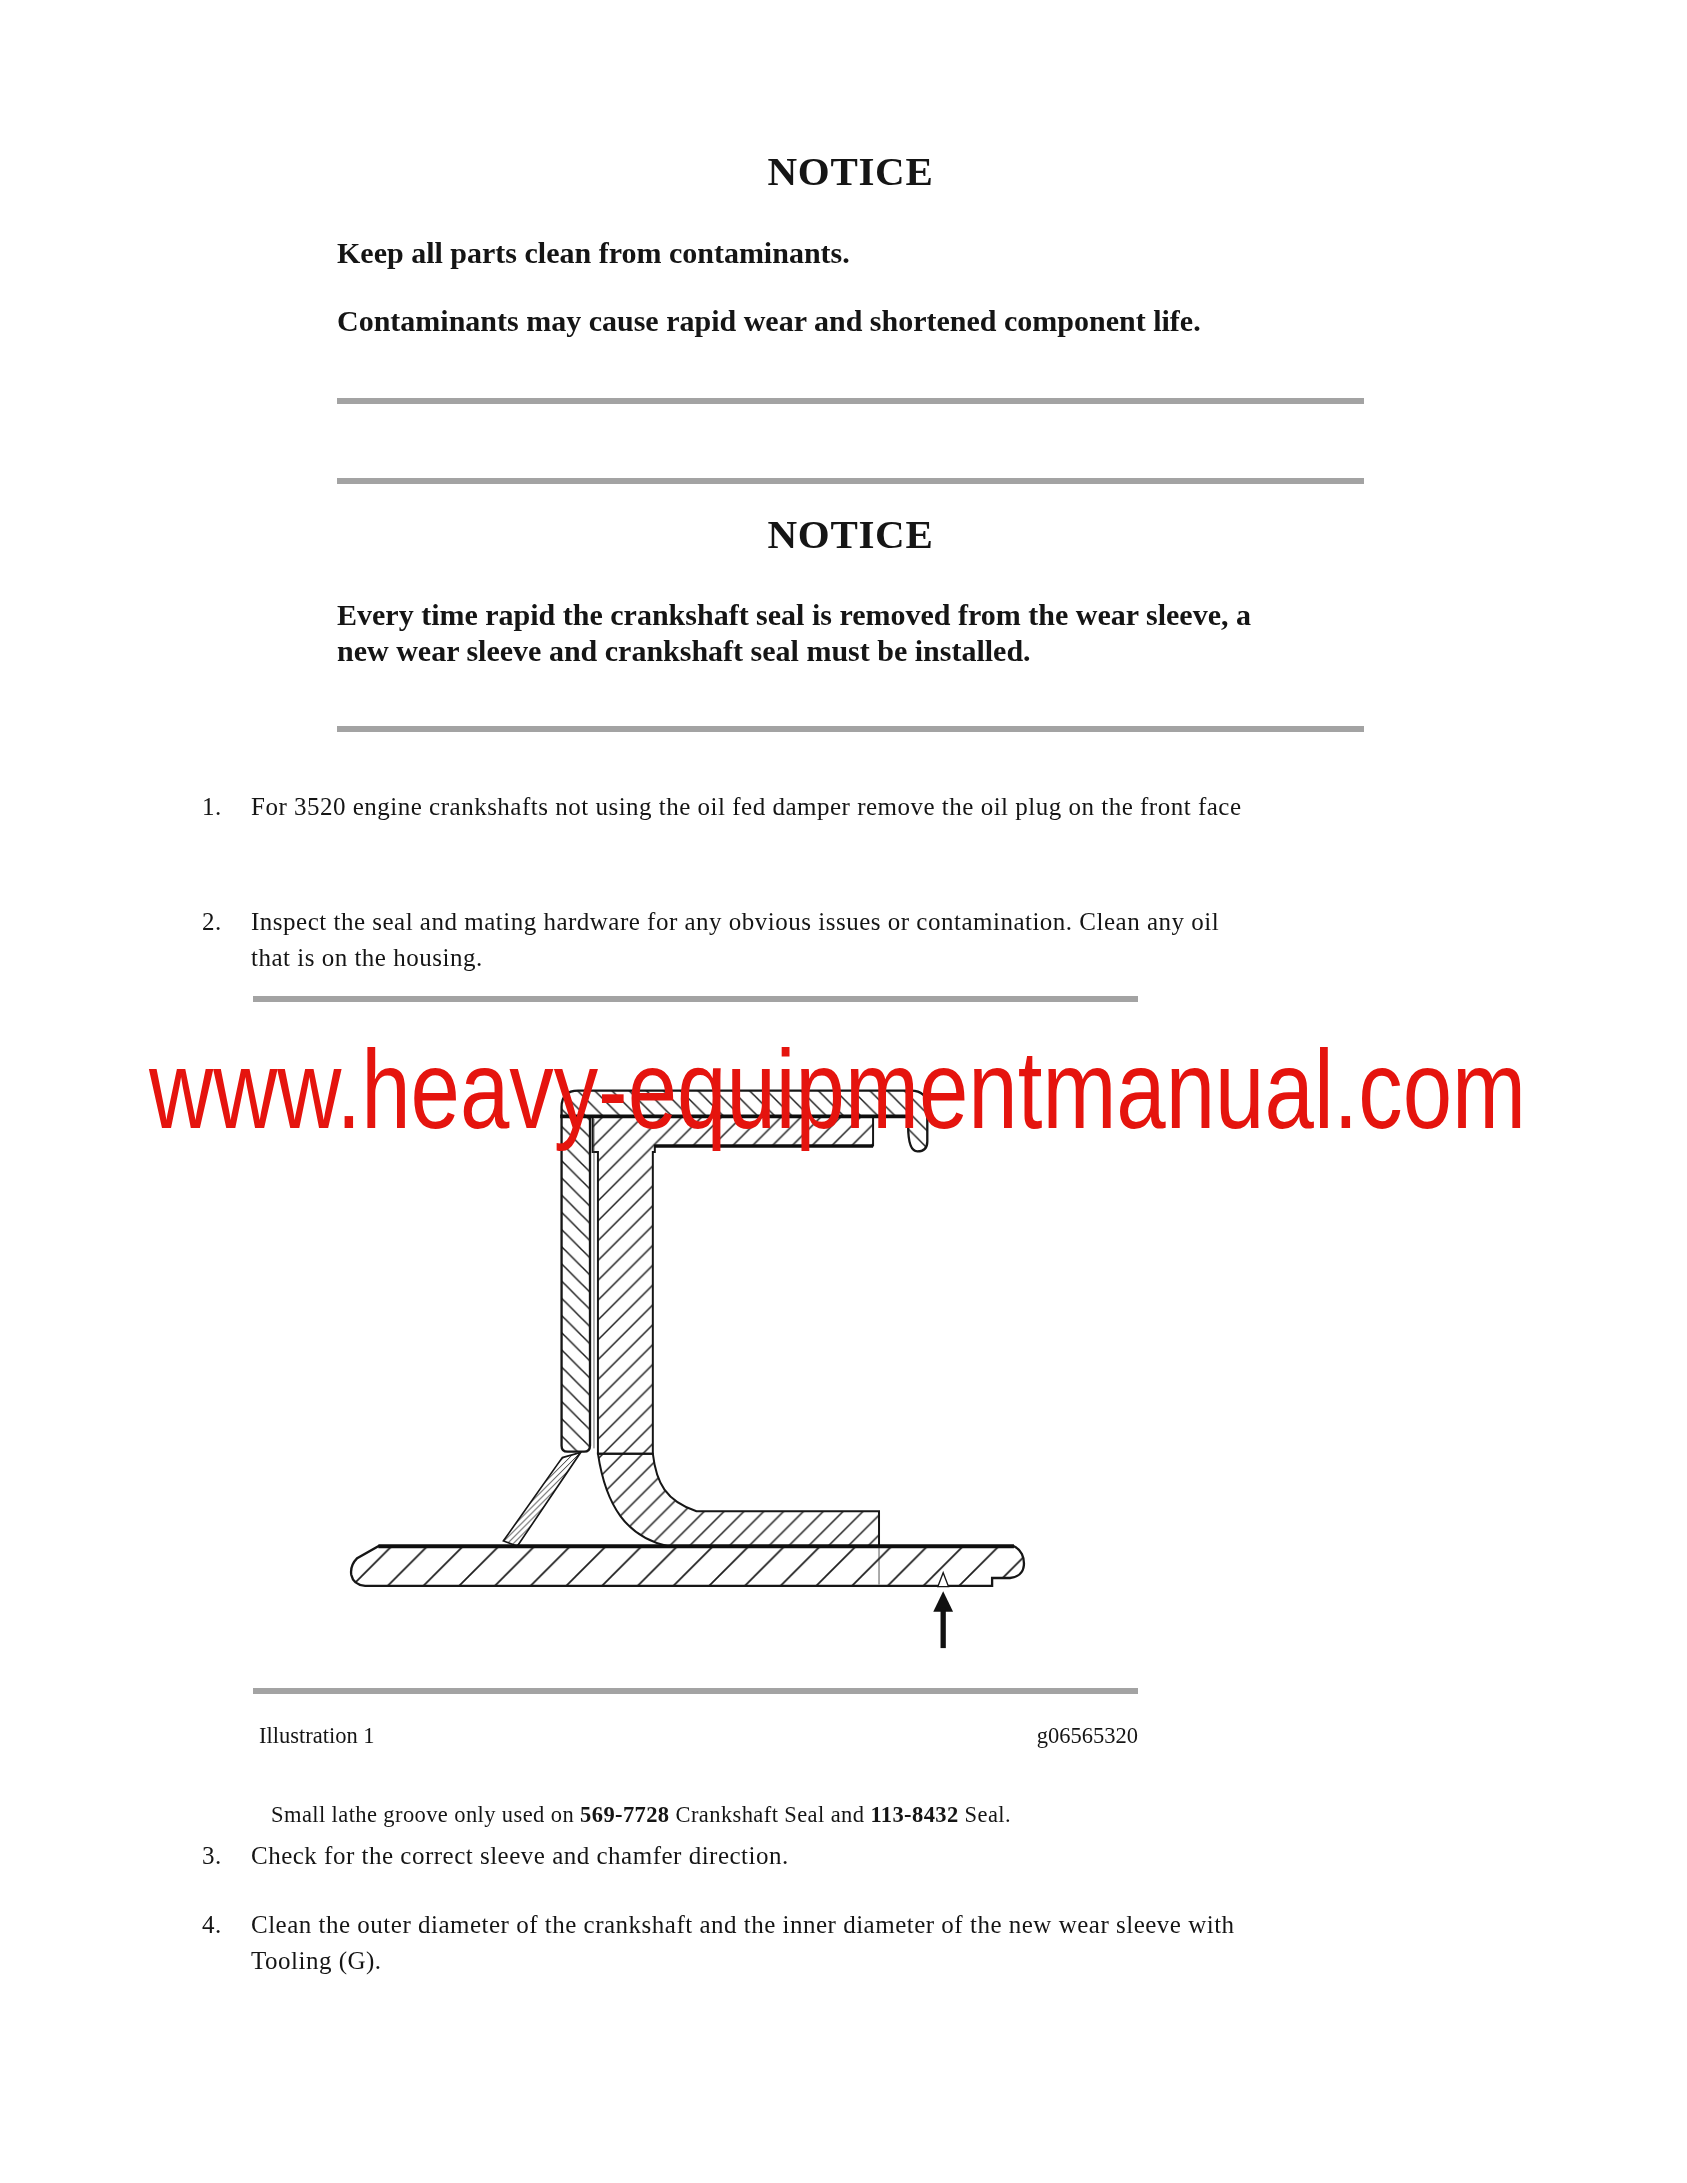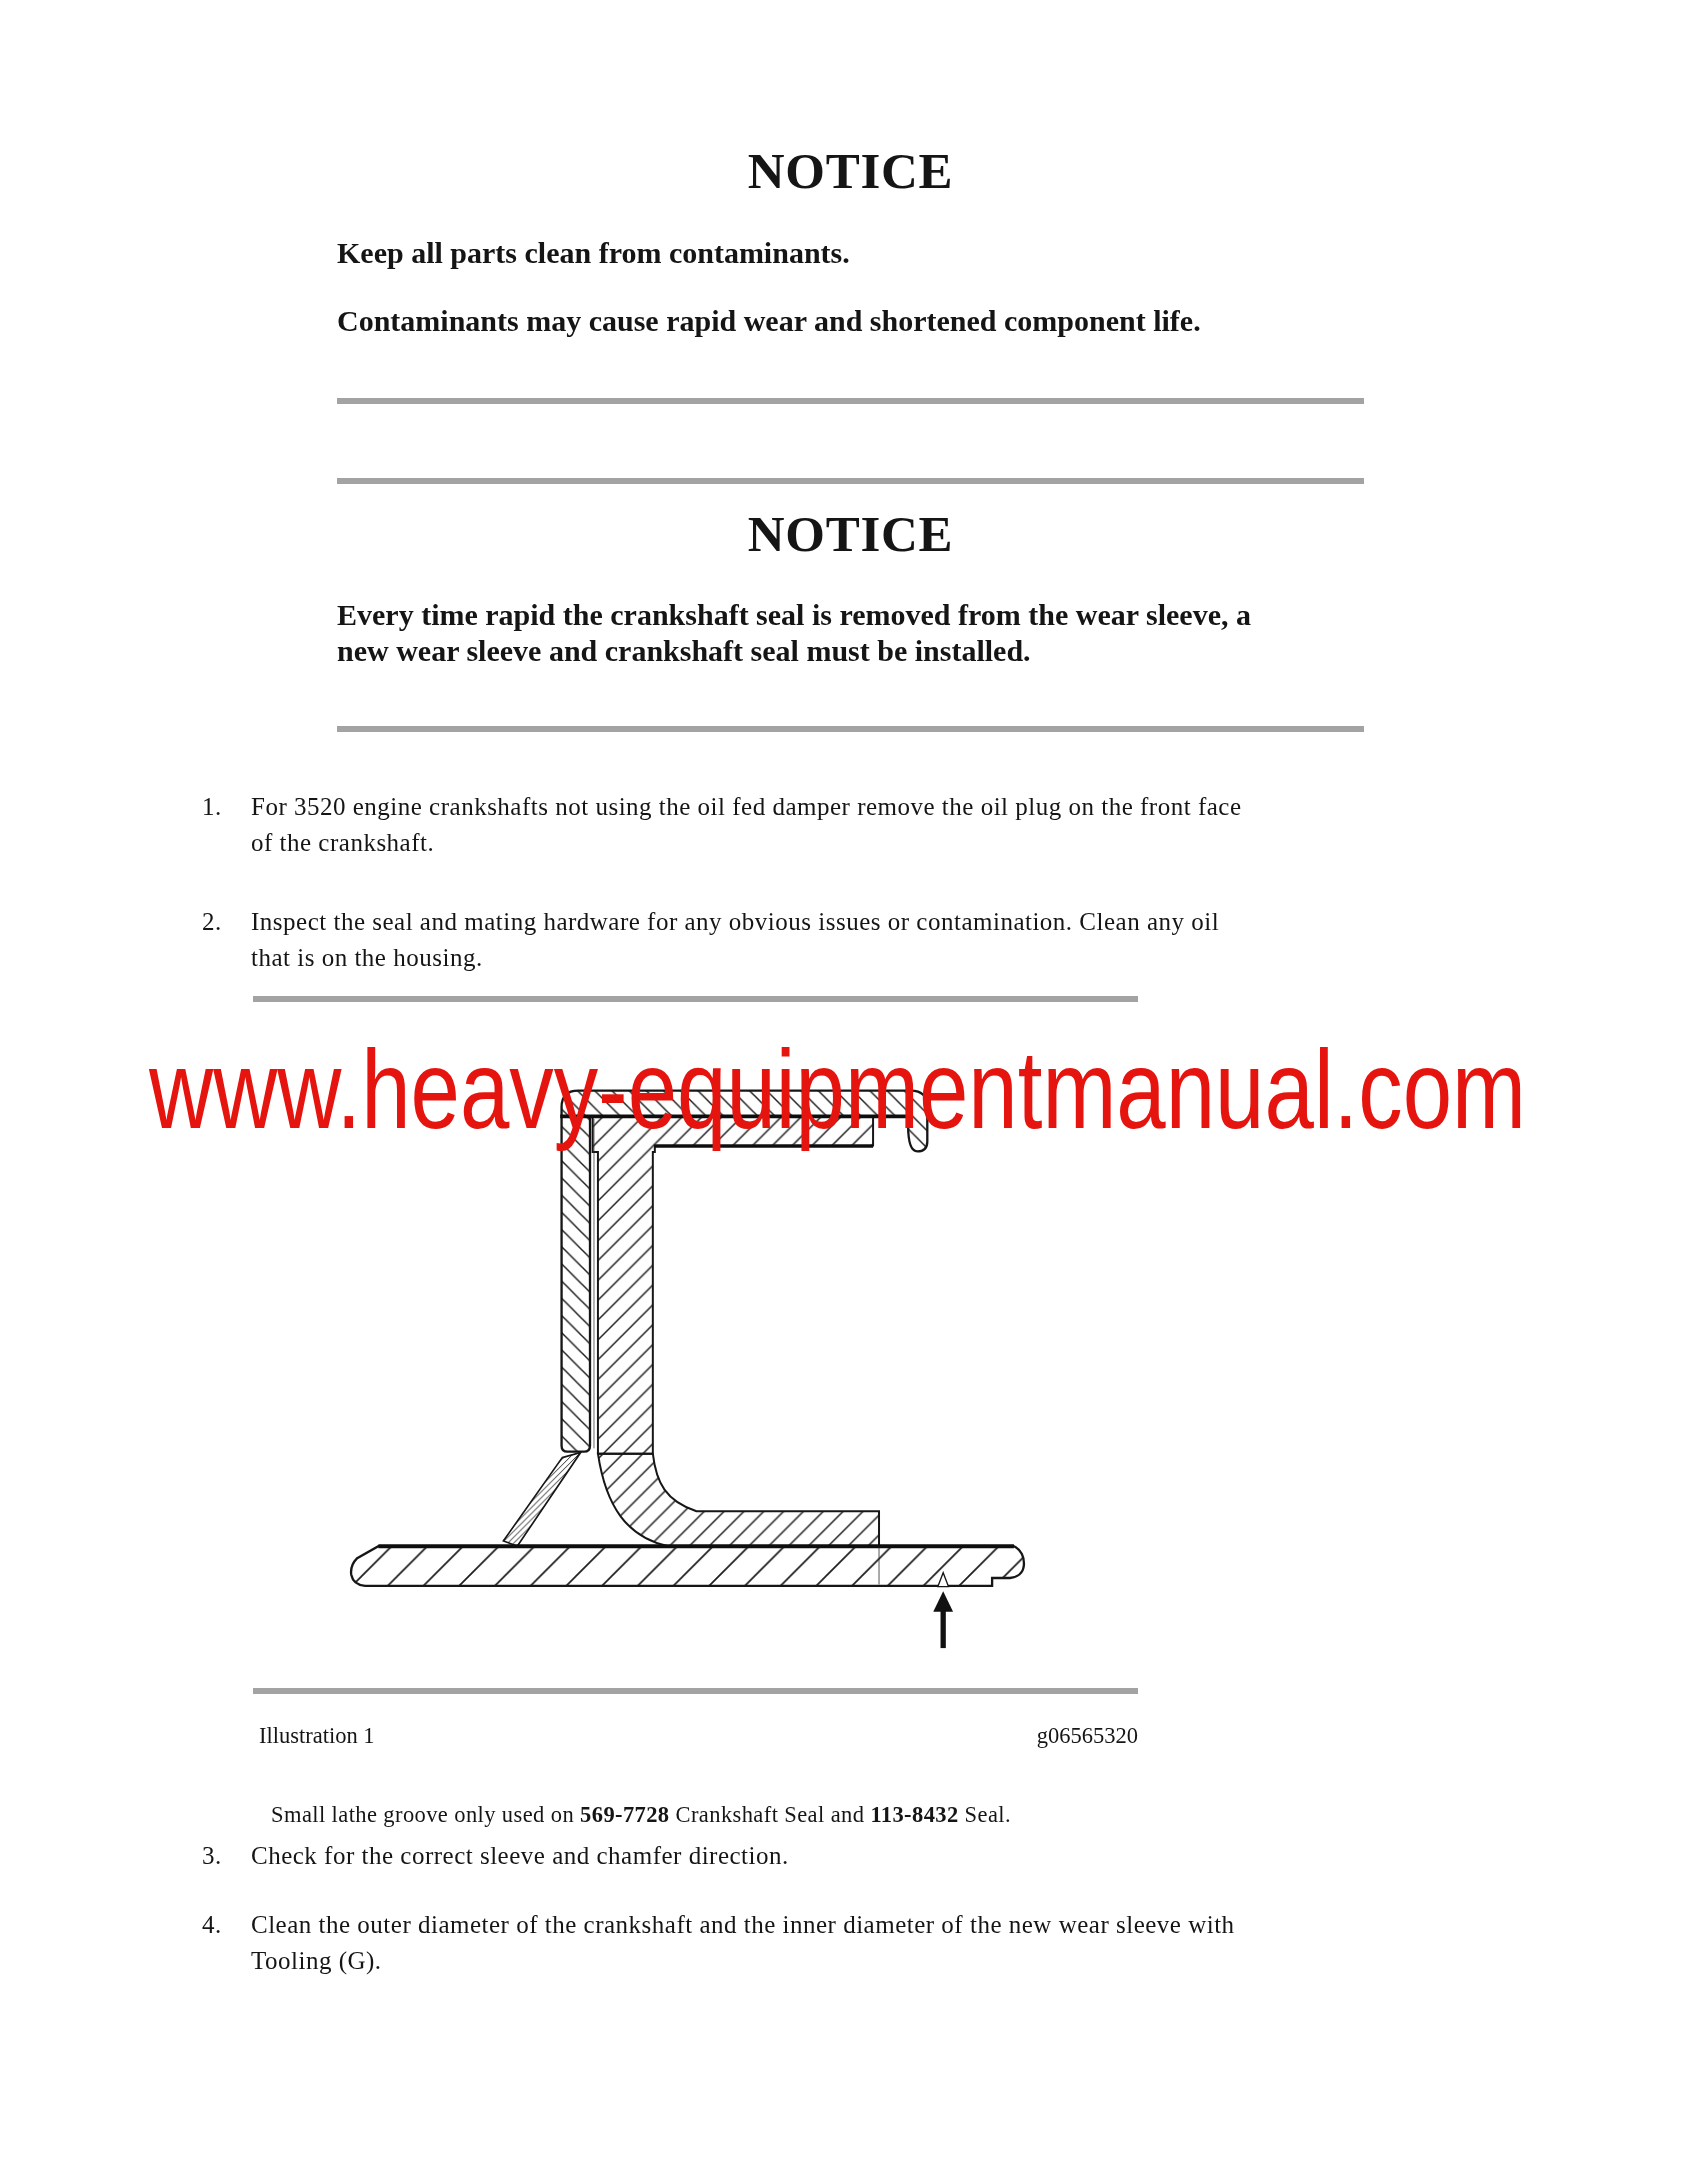--- a/index.html
+++ b/index.html
@@ -9,21 +9,21 @@
     font-family:"Liberation Serif", serif;
     color:#151515;
     position:relative;
     overflow:hidden;
   }
   .abs{position:absolute;}
   
   .notice-title{
     left:337px;width:1027px;
     text-align:center;
-    font-weight:bold;font-size:51px;line-height:46px;
+    font-weight:bold;font-size:41px;line-height:46px;
     letter-spacing:0.7px;
   }
   .nt1{top:148px;}
   .nt2{top:511px;}
   .notice-body{
     left:337px;width:1111px;
     font-weight:bold;font-size:30px;line-height:34px;
     white-space:nowrap;
   }
   .nb1{top:236px;}
@@ -86,21 +86,20 @@
   <span class="tline">Every time rapid the crankshaft seal is removed from the wear sleeve, a</span>
   <span class="tline">new wear sleeve and crankshaft seal must be installed.</span>
 </div>
 
 <div class="abs rule rule-n rC"></div>
 
 <div class="abs step s1">
   <span class="num">1.</span>
   <span class="lines">
     <span class="tline">For 3520 engine crankshafts not using the oil fed damper remove the oil plug on the front face</span>
-    <span class="tline">of the crankshaft.</span>
   </span>
 </div>
 <div class="abs step s2">
   <span class="num">2.</span>
   <span class="lines">
     <span class="tline">Inspect the seal and mating hardware for any obvious issues or contamination. Clean any oil</span>
     <span class="tline">that is on the housing.</span>
   </span>
 </div>
 

